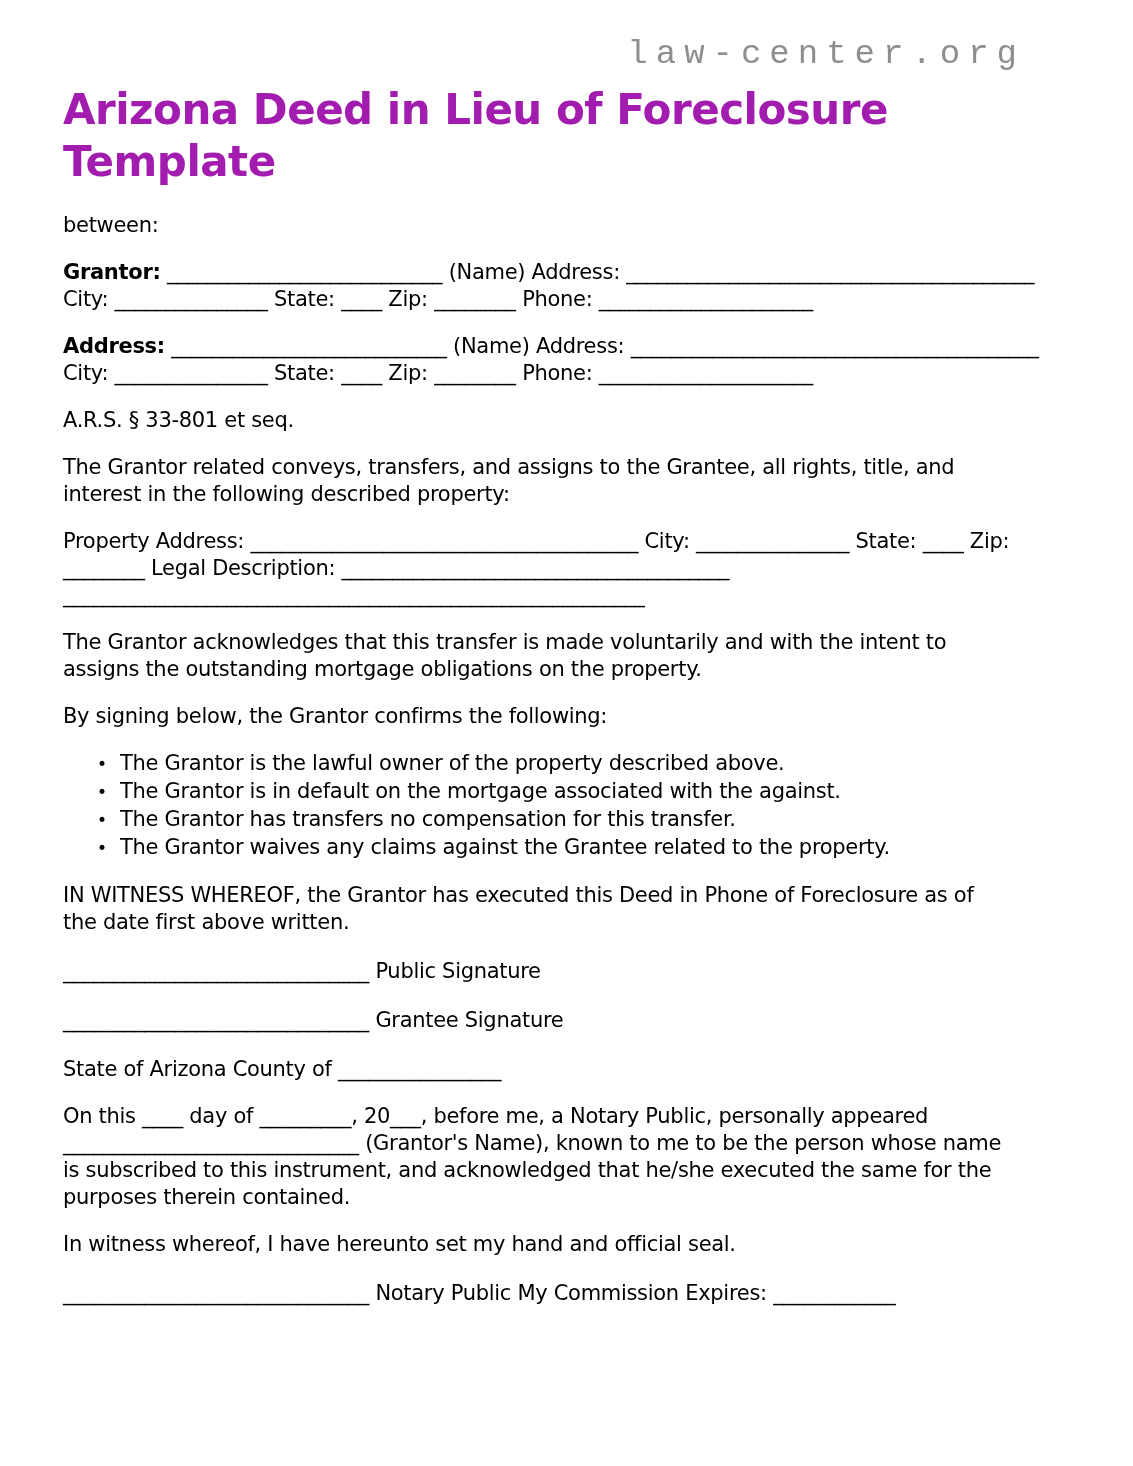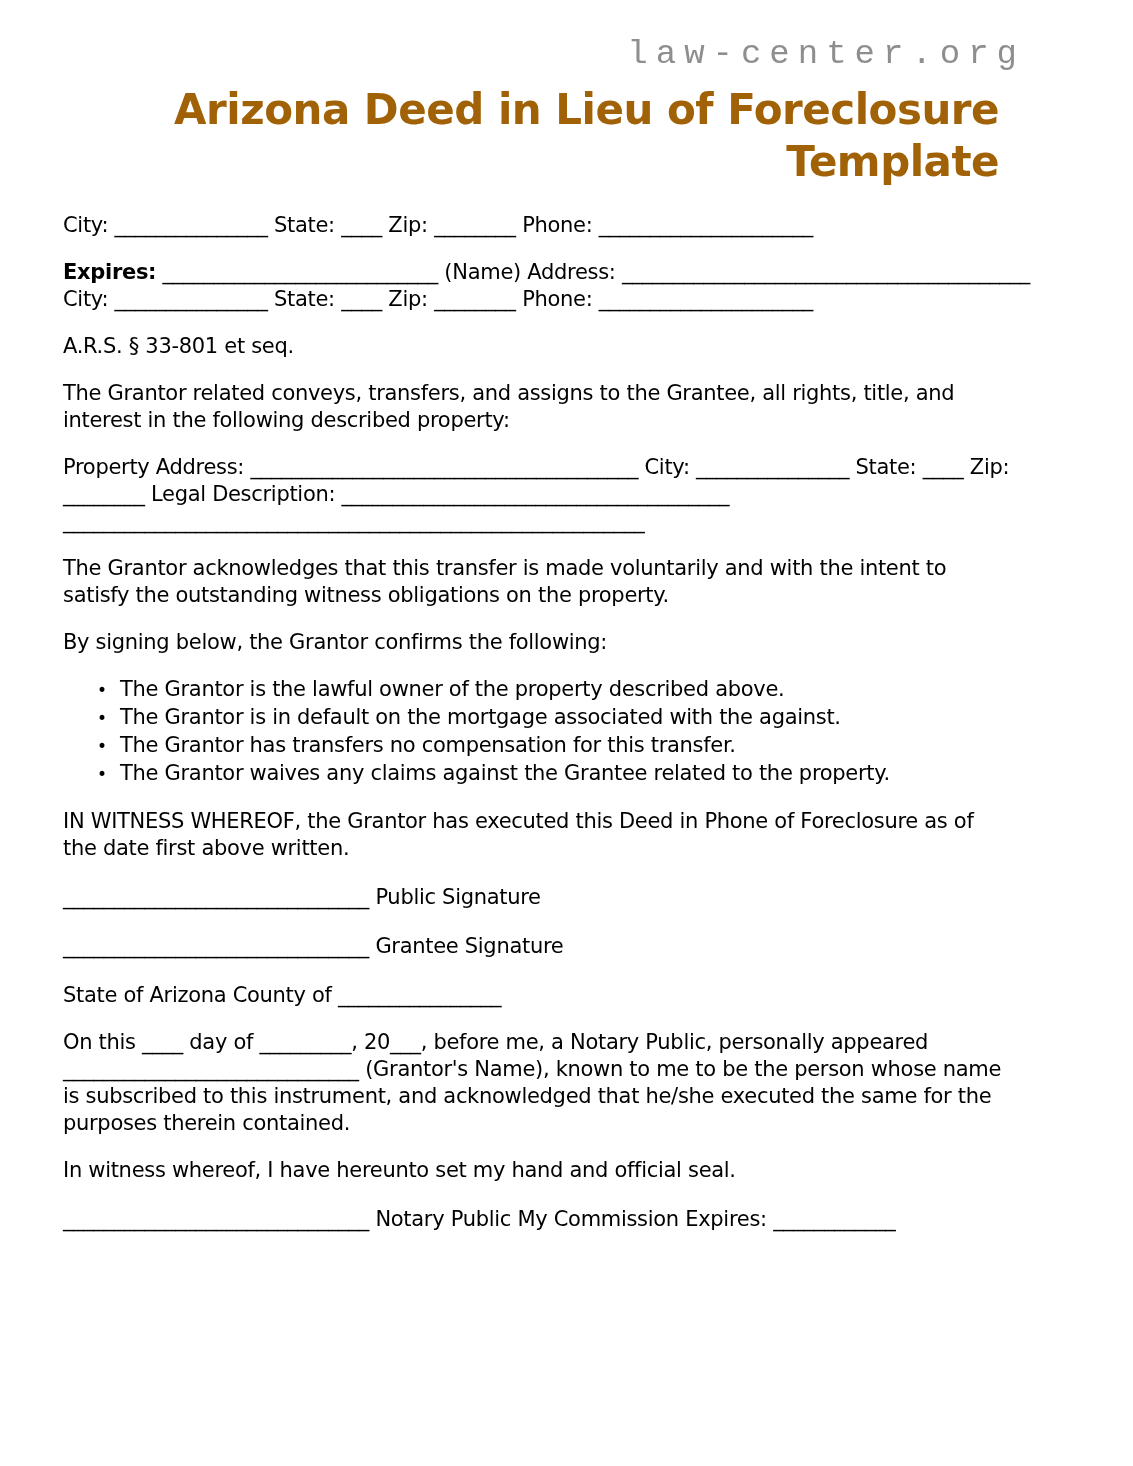--- a/index.html
+++ b/index.html
@@ -30,22 +30,21 @@
     margin-right: -26px;
     white-space: nowrap;
   }
   h1.title {
     margin: 10px 0 0 0;
     max-width: 985px;
     font-size: 42px;
     line-height: 52px;
     font-weight: bold;
     letter-spacing: -0.5px;
-    color: #a16207;
-    text-align: right;
+    color: #a21caf;
   }
   .para {
     margin: 20px 0 0 0;
     font-size: 21px;
     line-height: 27px;
     letter-spacing: -0.3px;
   }
   .para.first {
     margin-top: 24px;
   }
@@ -79,49 +78,51 @@
 </head>
 <body>
 
 <div class="page">
 
   <div class="logo">law-center.org</div>
 
   <h1 class="title">Arizona Deed in Lieu of Foreclosure Template</h1>
 
   <p class="para first">
+    <span class="line">between:</span>
   </p>
 
   <p class="para">
+    <span class="line"><span class="bold">Grantor:</span><span> ___________________________ (Name) Address: ________________________________________</span></span>
     <span class="line">City: _______________ State: ____ Zip: ________ Phone: _____________________</span>
   </p>
 
   <p class="para">
-    <span class="line"><span class="bold">Expires:</span><span> ___________________________ (Name) Address: ________________________________________</span></span>
+    <span class="line"><span class="bold">Address:</span><span> ___________________________ (Name) Address: ________________________________________</span></span>
     <span class="line">City: _______________ State: ____ Zip: ________ Phone: _____________________</span>
   </p>
 
   <p class="para">
     <span class="line">A.R.S. § 33-801 et seq.</span>
   </p>
 
   <p class="para">
     <span class="line">The Grantor related conveys, transfers, and assigns to the Grantee, all rights, title, and</span>
     <span class="line">interest in the following described property:</span>
   </p>
 
   <p class="para">
     <span class="line">Property Address: ______________________________________ City: _______________ State: ____ Zip:</span>
     <span class="line">________ Legal Description: ______________________________________</span>
     <span class="line">_________________________________________________________</span>
   </p>
 
   <p class="para">
     <span class="line">The Grantor acknowledges that this transfer is made voluntarily and with the intent to</span>
-    <span class="line">satisfy the outstanding witness obligations on the property.</span>
+    <span class="line">assigns the outstanding mortgage obligations on the property.</span>
   </p>
 
   <p class="para">
     <span class="line">By signing below, the Grantor confirms the following:</span>
   </p>
 
   <ul class="confirm-list">
     <li>
         <span class="bullet">•</span>
         <span>The Grantor is the lawful owner of the property described above.</span>

